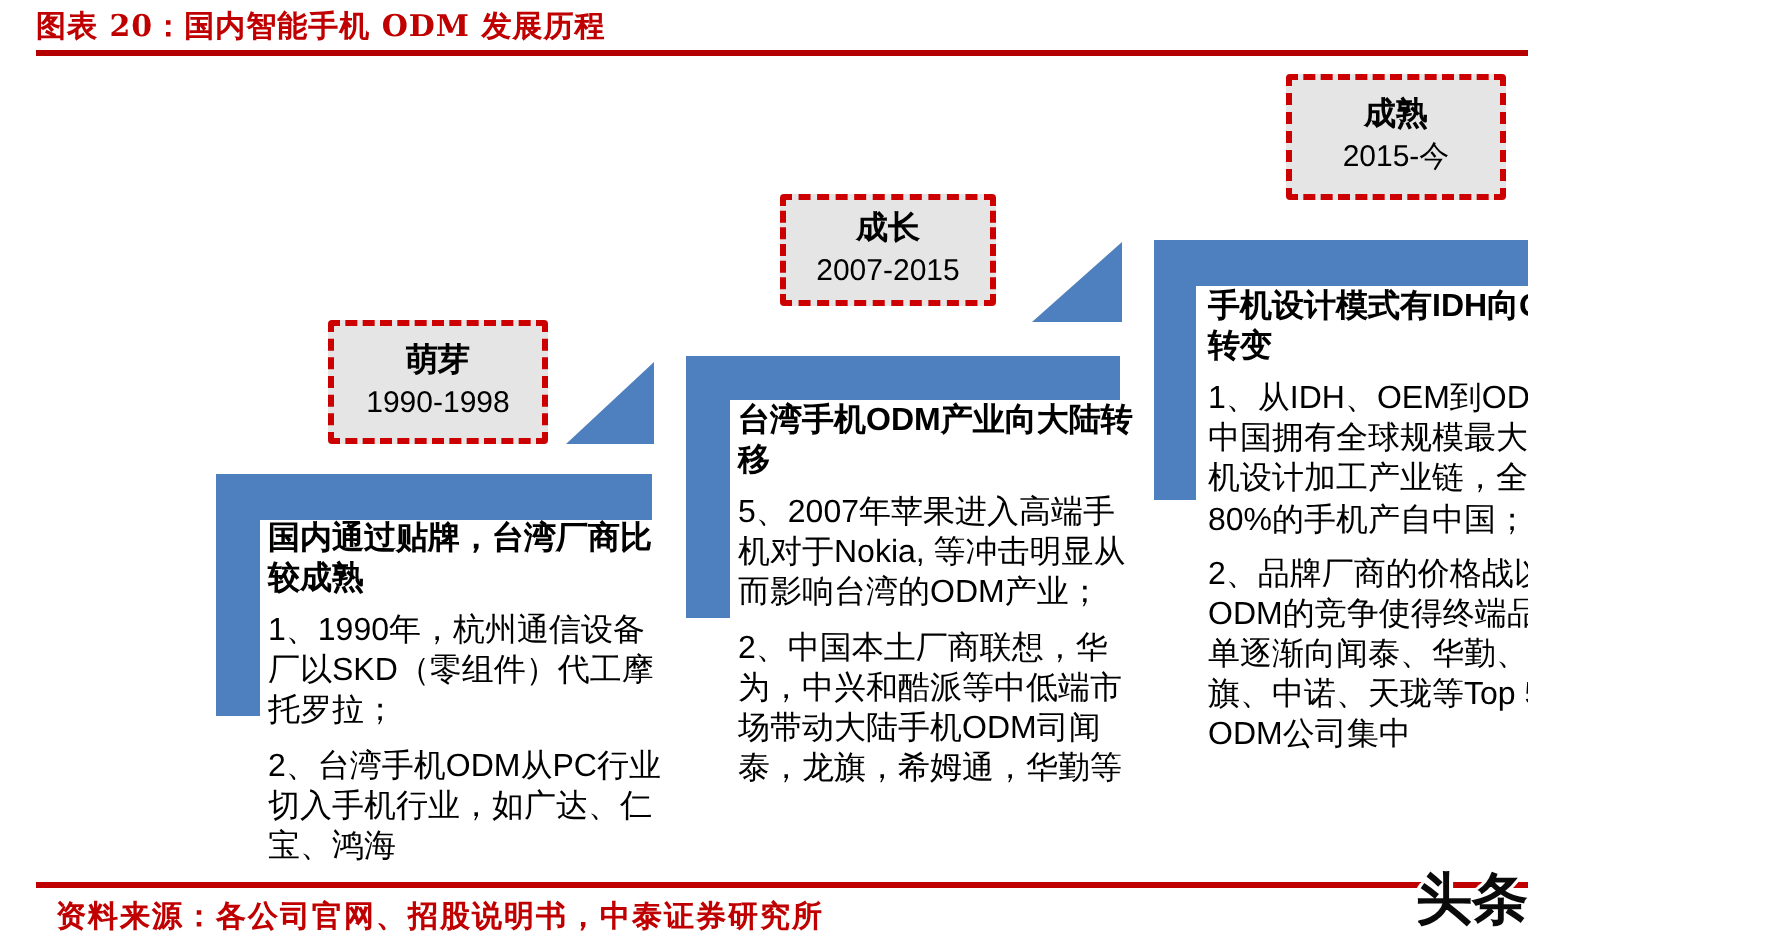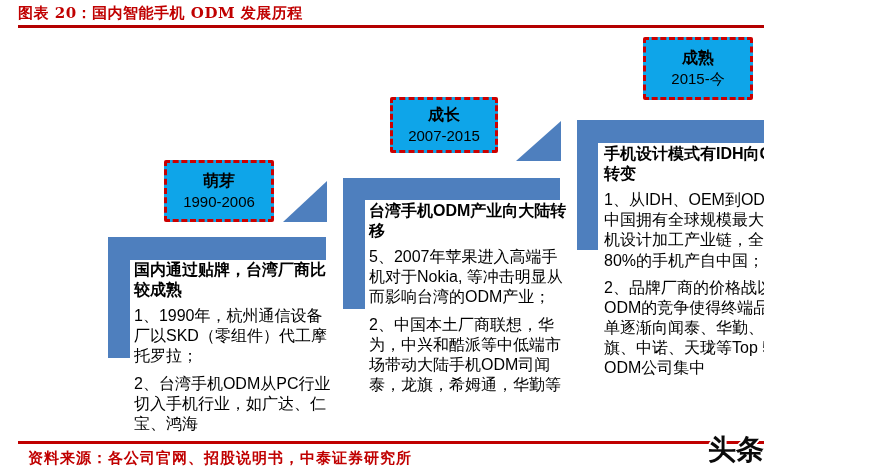--- a/index.html
+++ b/index.html
@@ -9,21 +9,21 @@
   }
   
   .chart-title{
     position:absolute;left:18px;top:4px;
     font-family:"DejaVu Serif","Liberation Serif",serif;
     font-weight:bold;font-size:15px;color:#c00000;letter-spacing:.5px;white-space:nowrap;
   }
   .rule-top{position:absolute;left:18px;top:25px;width:868px;height:3px;background:#b40000;}
   
   .stage{
-    position:absolute;box-sizing:border-box;background:#0ea5e9;
+    position:absolute;box-sizing:border-box;background:#e5e5e5;
     border:3px dashed #cc0000;border-radius:2px;
     display:flex;flex-direction:column;align-items:center;justify-content:center;
     color:#000;text-align:center;line-height:1.3;
   }
   .stage-name{font-weight:bold;font-size:16px;}
   .stage-period{font-size:15px;}
   .stage1{left:164px;top:160px;width:110px;height:62px;}
   .stage2{left:390px;top:97px;width:108px;height:56px;}
   .stage3{left:643px;top:37px;width:110px;height:63px;}
   
@@ -72,21 +72,21 @@
 
   <div class="hbar b2h"></div>
   <div class="vbar b2v"></div>
   <div class="tri tri2"></div>
 
   <div class="hbar b3h"></div>
   <div class="vbar b3v"></div>
 
   <div class="stage stage1">
     <div class="stage-name">萌芽</div>
-    <div class="stage-period">1990-2006</div>
+    <div class="stage-period">1990-1998</div>
   </div>
   <div class="stage stage2">
     <div class="stage-name">成长</div>
     <div class="stage-period">2007-2015</div>
   </div>
   <div class="stage stage3">
     <div class="stage-name">成熟</div>
     <div class="stage-period">2015-今</div>
   </div>
 

